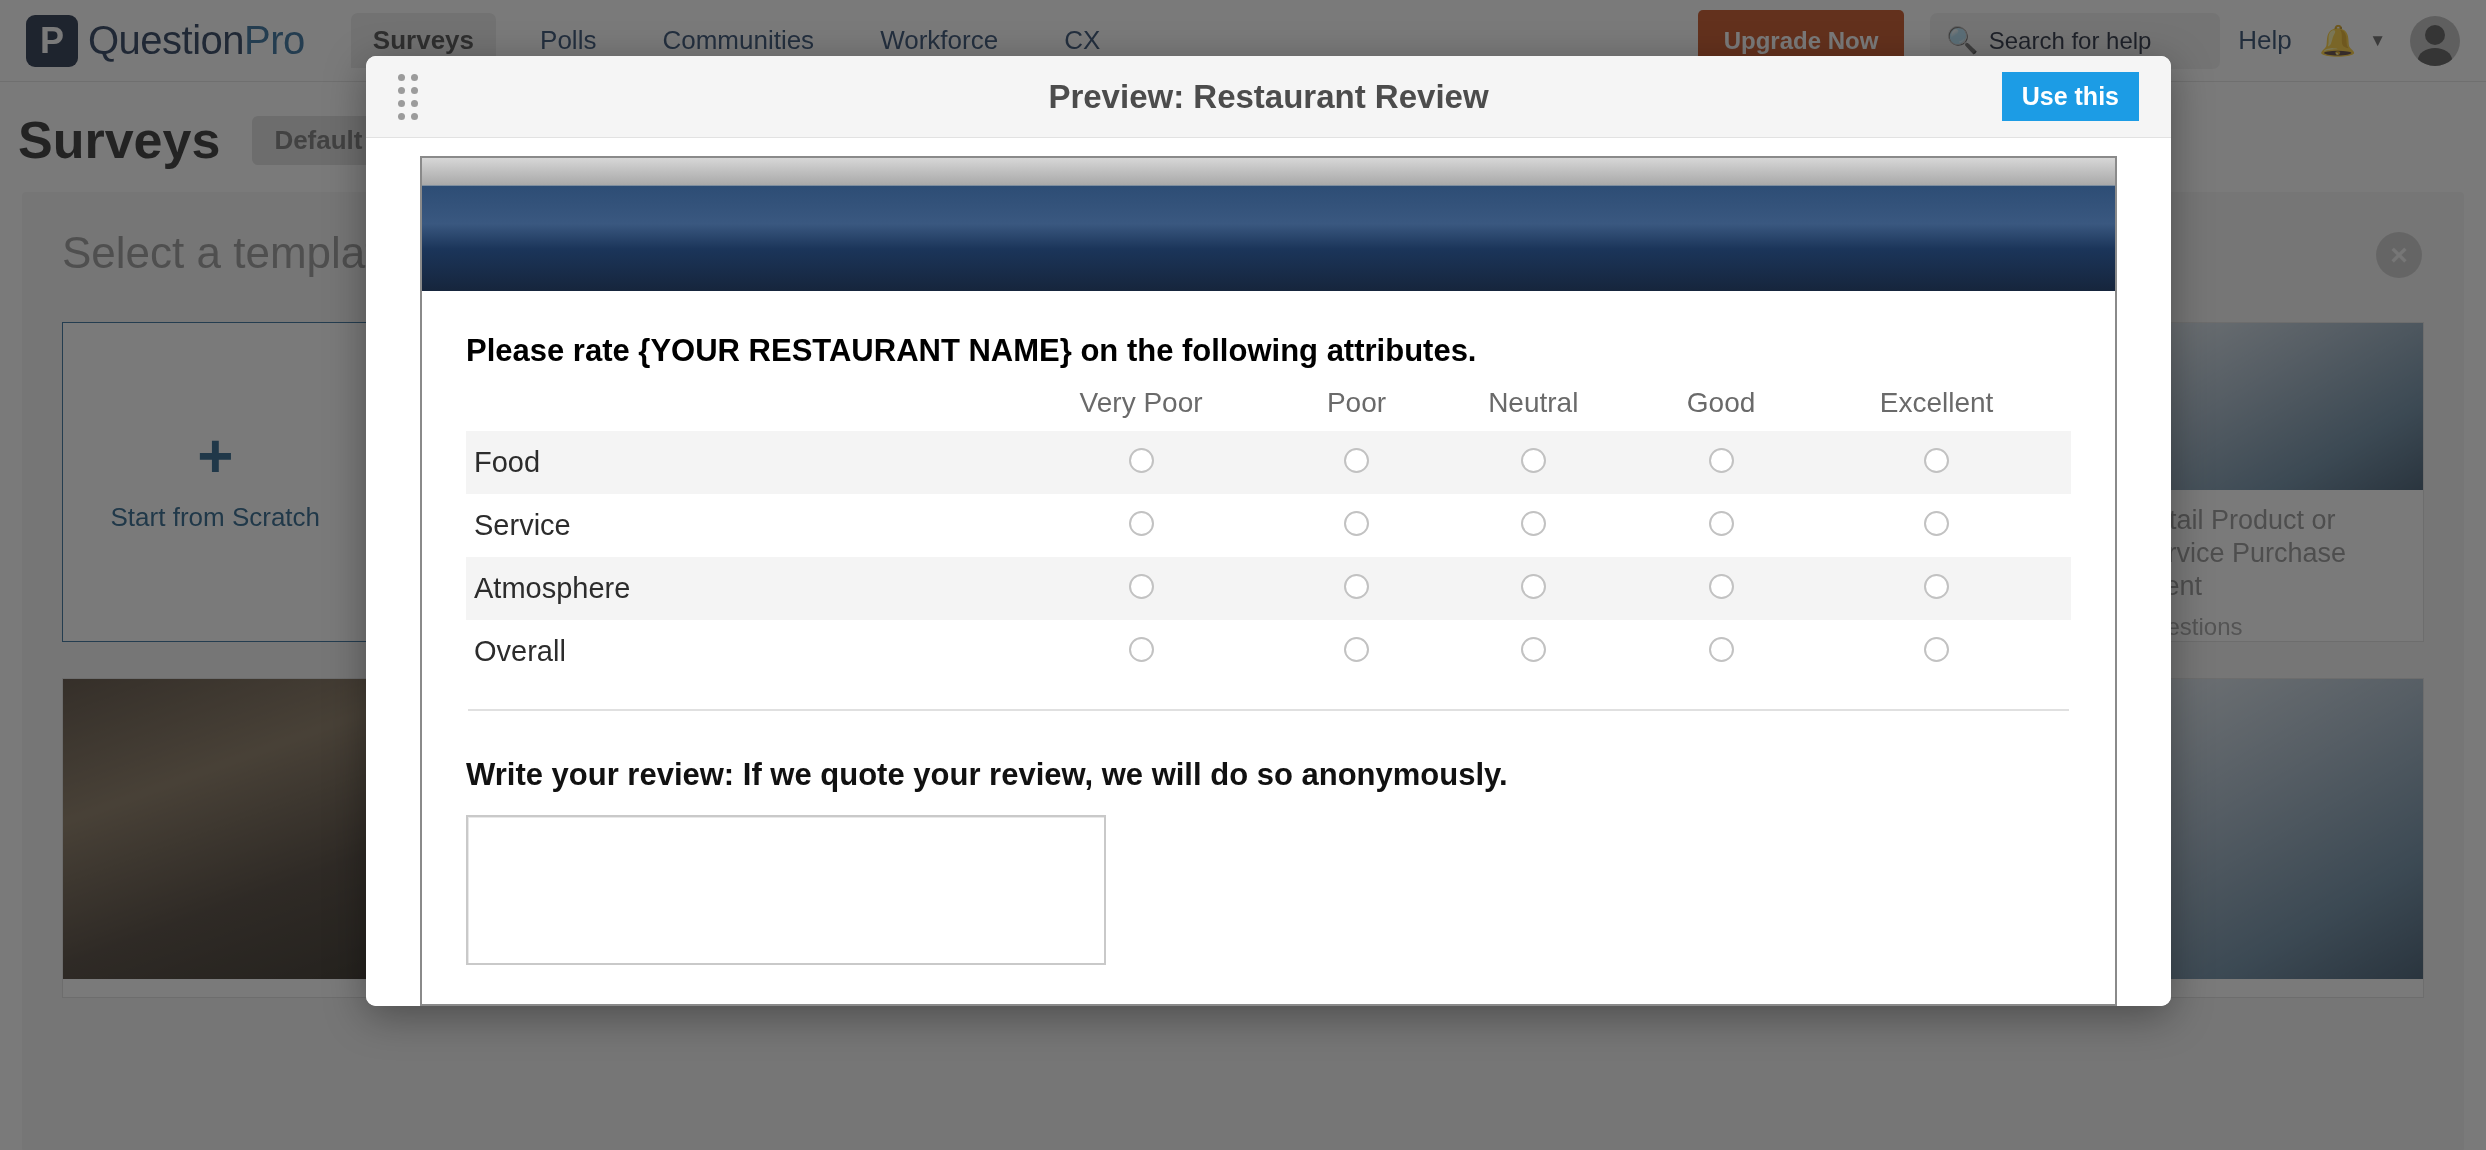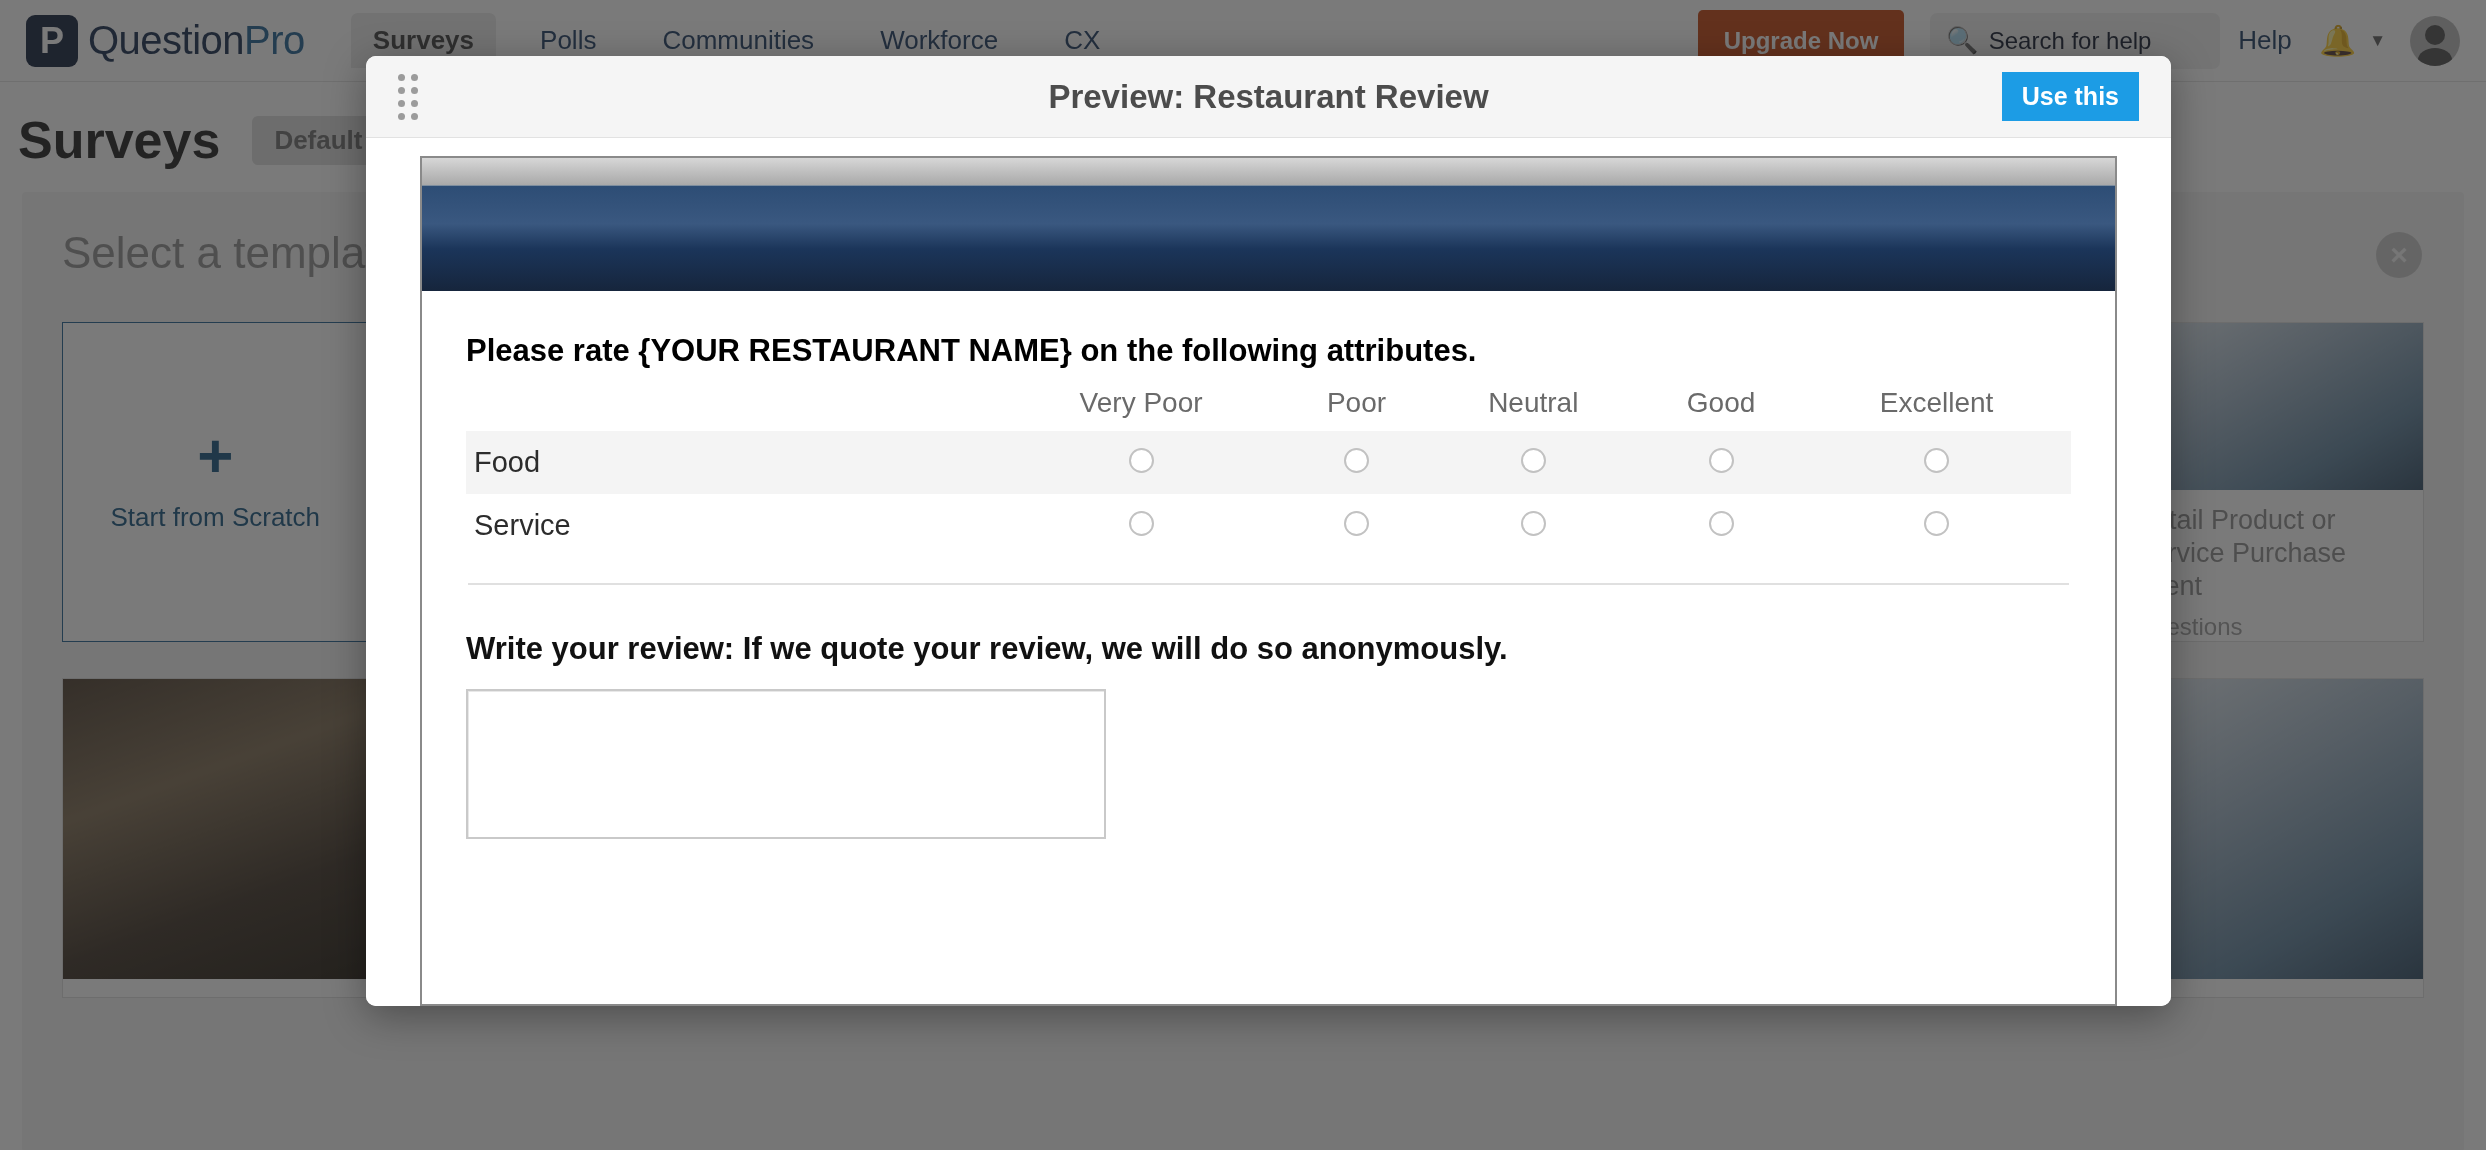--- a/index.html
+++ b/index.html
@@ -348,20 +348,36 @@
               <td><span class="radio"></span></td>
             </tr>
             <tr>
               <td class="rowlabel">Service</td>
               <td><span class="radio"></span></td>
               <td><span class="radio"></span></td>
               <td><span class="radio"></span></td>
               <td><span class="radio"></span></td>
               <td><span class="radio"></span></td>
             </tr>
+            <tr class="alt">
+              <td class="rowlabel">Atmosphere</td>
+              <td><span class="radio"></span></td>
+              <td><span class="radio"></span></td>
+              <td><span class="radio"></span></td>
+              <td><span class="radio"></span></td>
+              <td><span class="radio"></span></td>
+            </tr>
+            <tr>
+              <td class="rowlabel">Overall</td>
+              <td><span class="radio"></span></td>
+              <td><span class="radio"></span></td>
+              <td><span class="radio"></span></td>
+              <td><span class="radio"></span></td>
+              <td><span class="radio"></span></td>
+            </tr>
           </tbody>
         </table>
 
         <div class="q-divider"></div>
 
         <div class="q-text2">Write your review: If we quote your review, we will do so anonymously.</div>
         <div class="answer-box"></div>
       </div>
     </div>
   </div>

